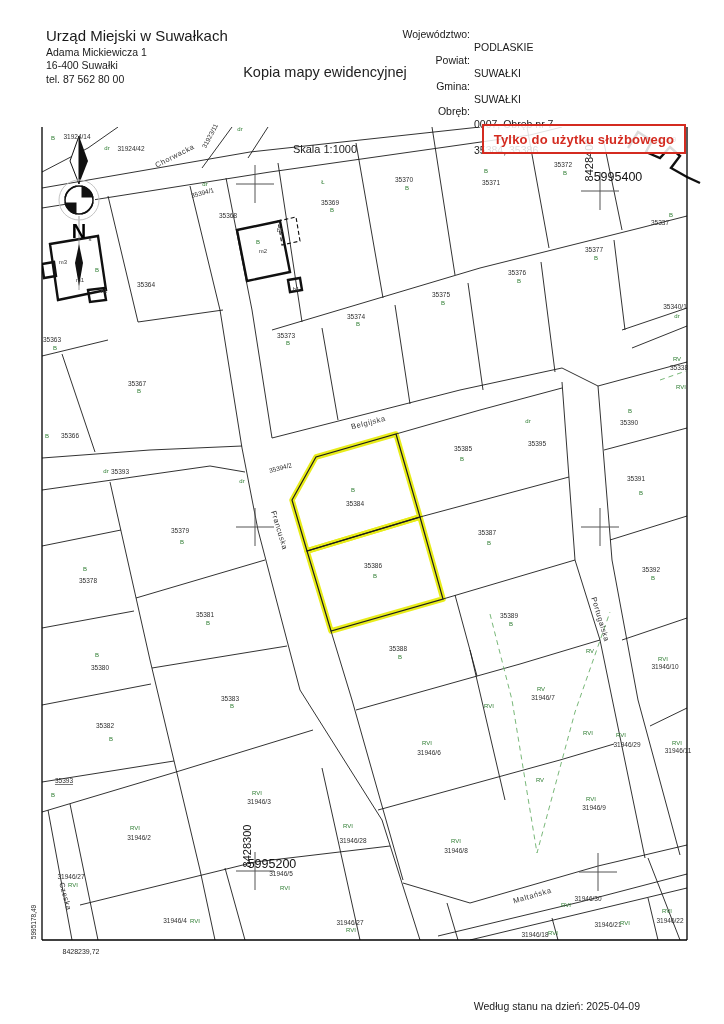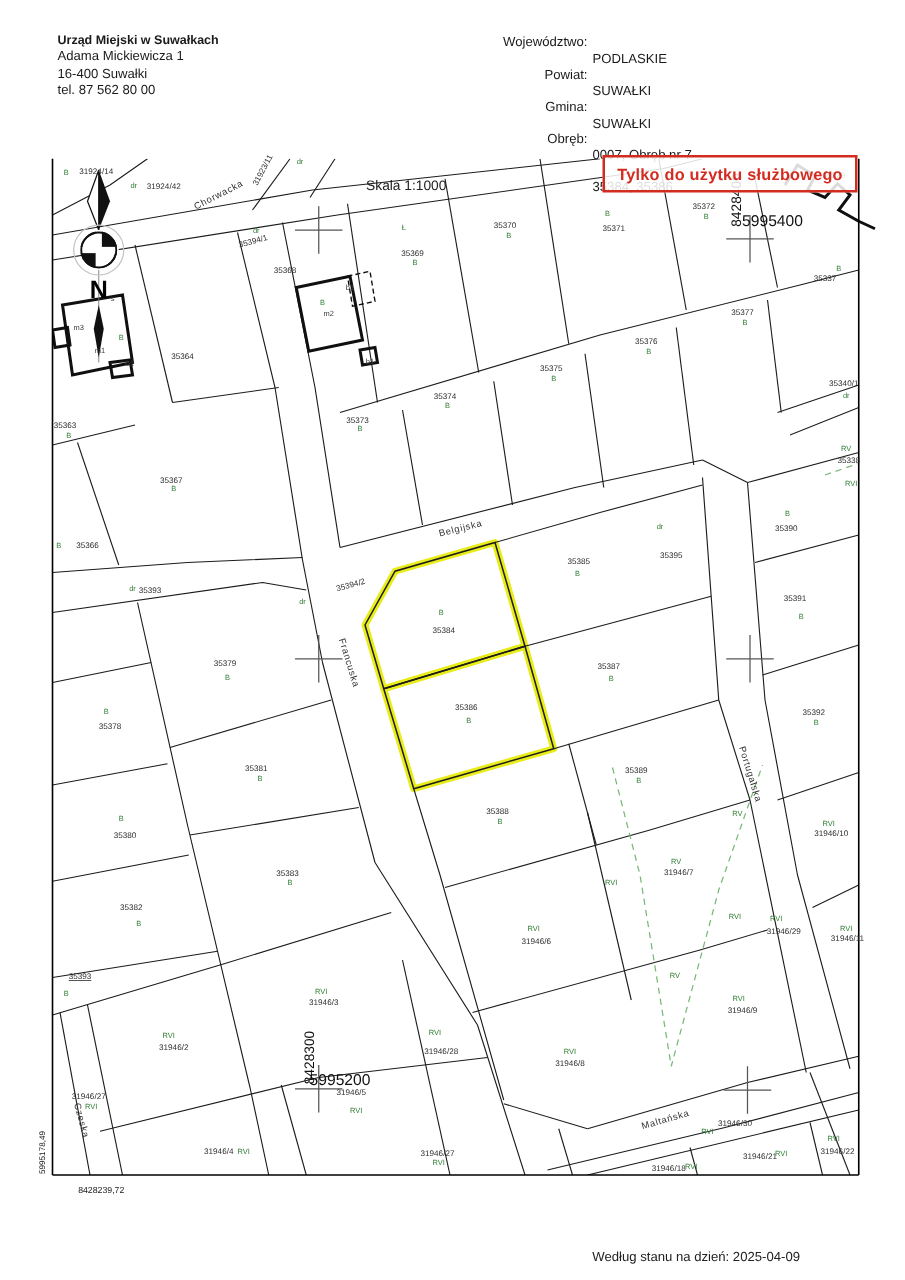--- a/index.html
+++ b/index.html
@@ -1,20 +1,20 @@
 <!DOCTYPE html>
 <html><head>
 <meta charset="utf-8">
 <style>
   html,body{margin:0;padding:0;background:#fff;}
   #page{position:relative;width:724px;height:1024px;background:#ffffff;overflow:hidden;
         font-family:"Liberation Sans",sans-serif;color:#1a1a1a;}
   .abs{position:absolute;}
   .hdr-left{left:46px;top:26px;font-size:10.5px;line-height:1.3;}
-  .hdr-left .b{font-weight:bold;font-size:10px;}
+  .hdr-left .b{font-weight:normal;font-size:15px;}
   .hdr-title{left:225px;top:64px;width:200px;text-align:center;font-size:14.5px;color:#222;}
   .hdr-scale{left:225px;top:96px;width:200px;text-align:center;font-size:11px;color:#222;margin-top:47px;}
   .hdr-right{left:358px;top:28px;width:330px;font-size:10.5px;line-height:1.22;}
   .hdr-right .row{display:grid;grid-template-columns:112px 1fr;column-gap:4px;}
   .hdr-right .lab{text-align:right;white-space:nowrap;}
   .hdr-right .val{text-align:left;white-space:nowrap;margin-top:13px;}
   .stamp{left:482px;top:124px;width:200px;height:26px;border:2.5px solid #d42b20;
          background:rgba(255,255,255,.85);display:flex;align-items:center;justify-content:center;
          font-weight:bold;font-size:13px;color:#d42b20;letter-spacing:.2px;white-space:nowrap;z-index:5;}
   .footer{right:84px;top:1000px;font-size:10.5px;color:#222;}
@@ -31,20 +31,21 @@
 
 <div id="page">
 
   <div class="abs hdr-left">
     <div class="b">Urząd Miejski w Suwałkach</div>
     <div>Adama Mickiewicza 1</div>
     <div>16-400 Suwałki</div>
     <div>tel. 87 562 80 00</div>
   </div>
 
+  <div class="abs hdr-title">Kopia mapy ewidencyjnej</div>
   <div class="abs hdr-scale">Skala 1:1000</div>
 
   <div class="abs hdr-right" id="hdr-right">
       <div class="row">
         <span class="lab">Województwo:</span>
         <span class="val">PODLASKIE</span>
       </div>
       <div class="row">
         <span class="lab">Powiat:</span>
         <span class="val">SUWAŁKI</span>

